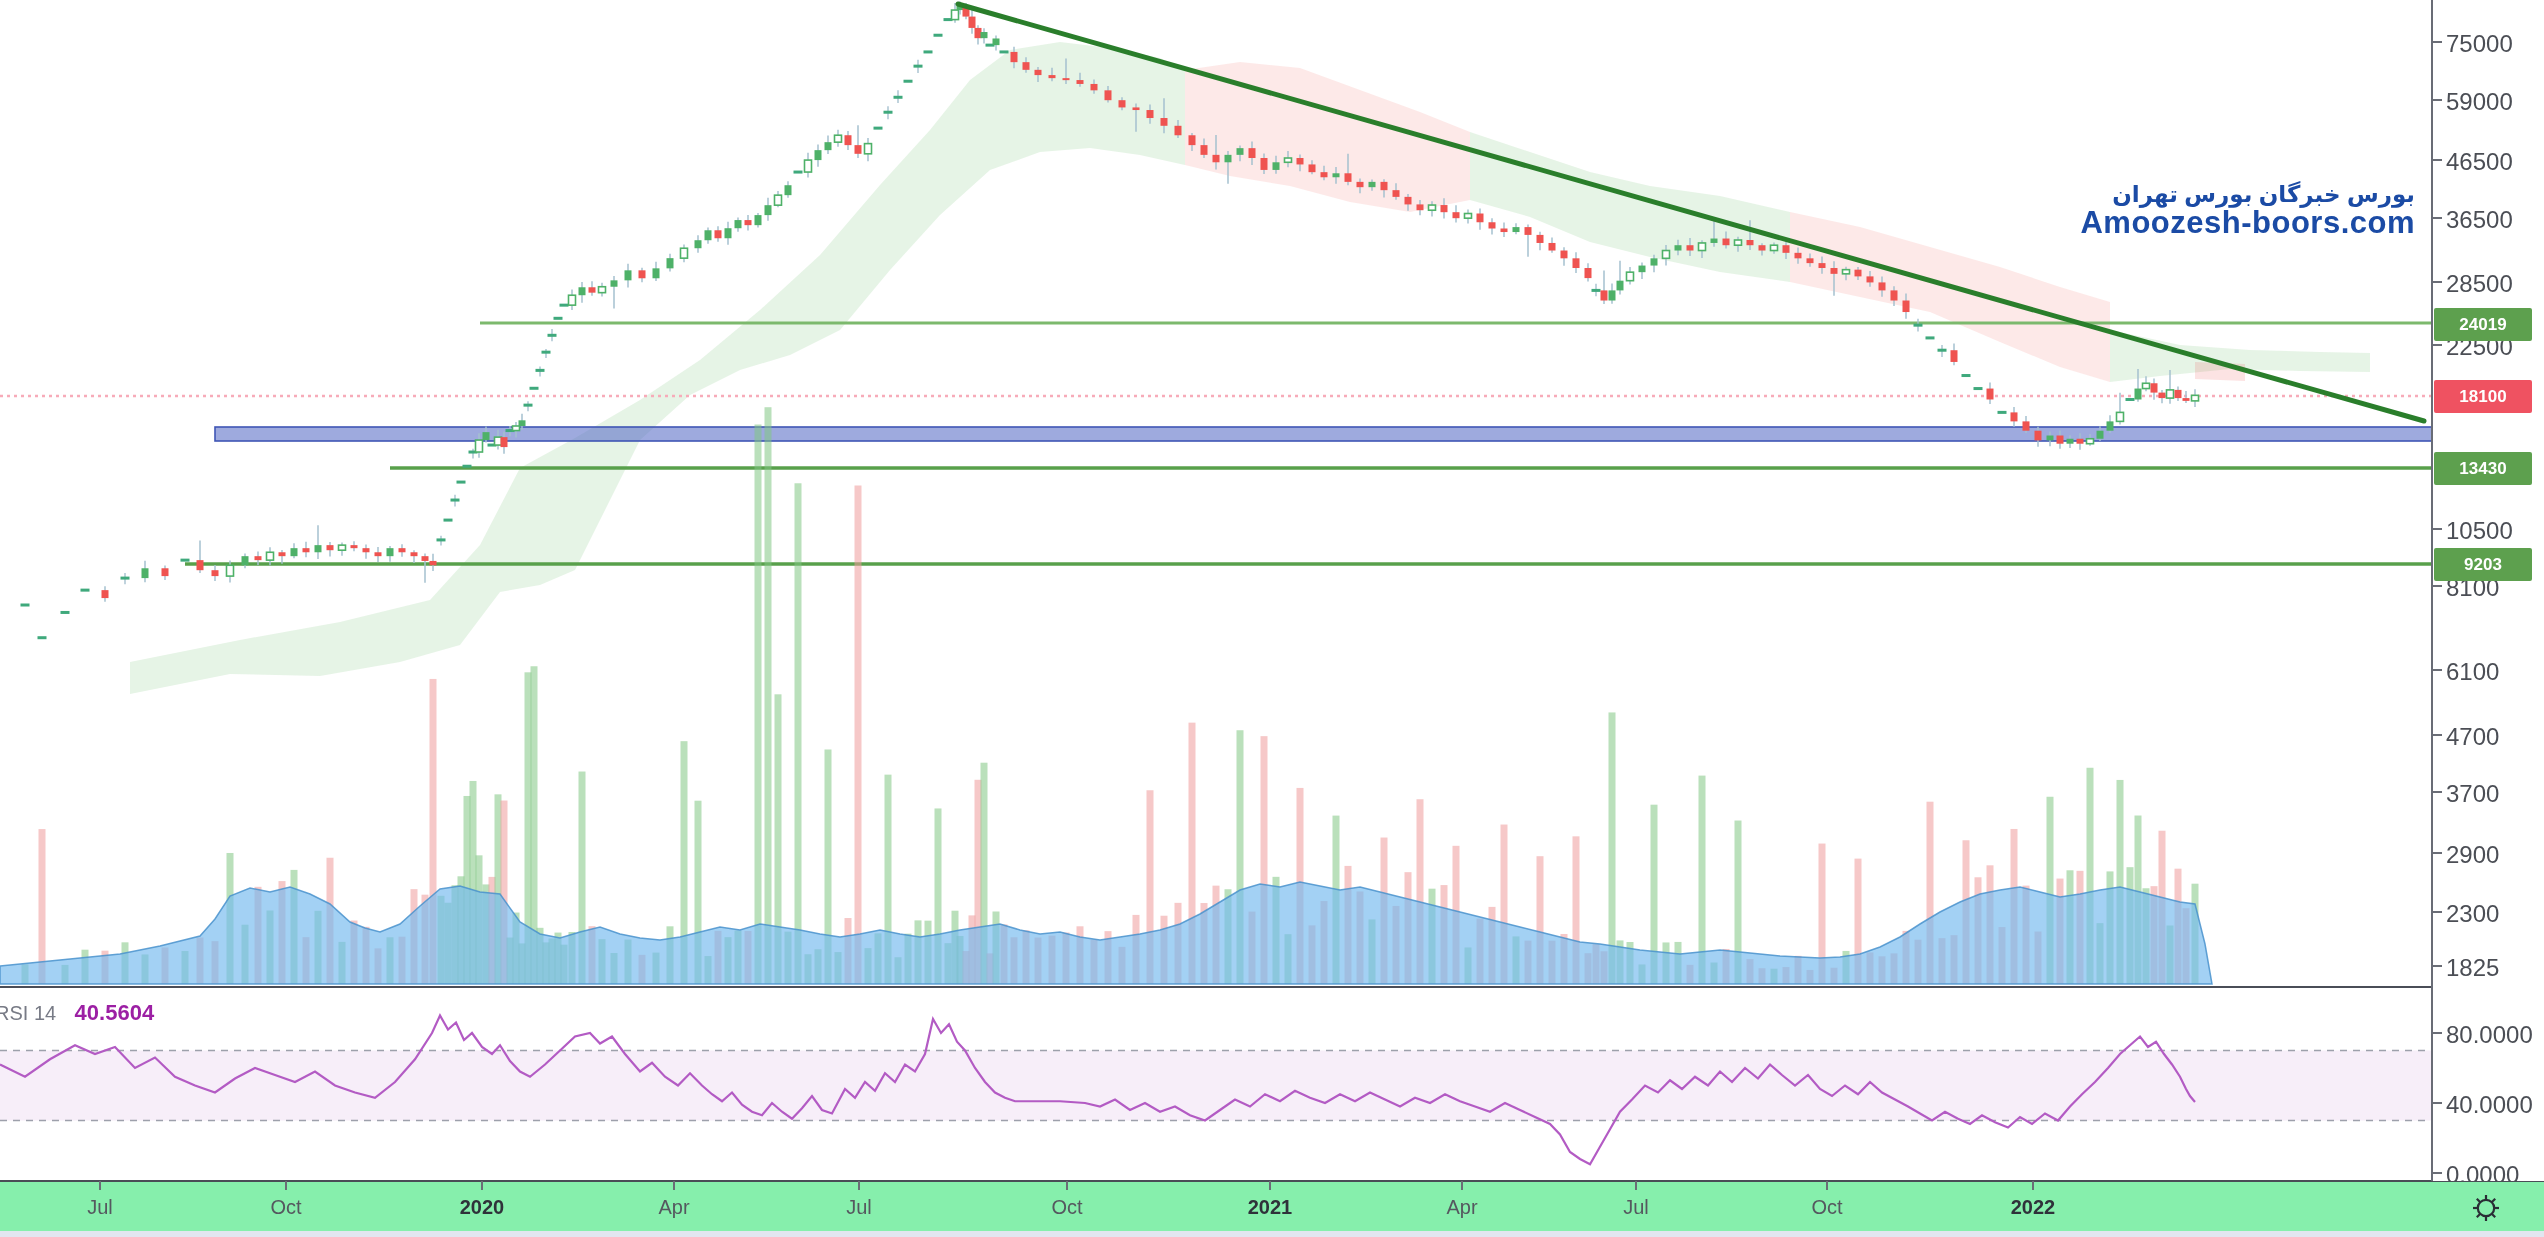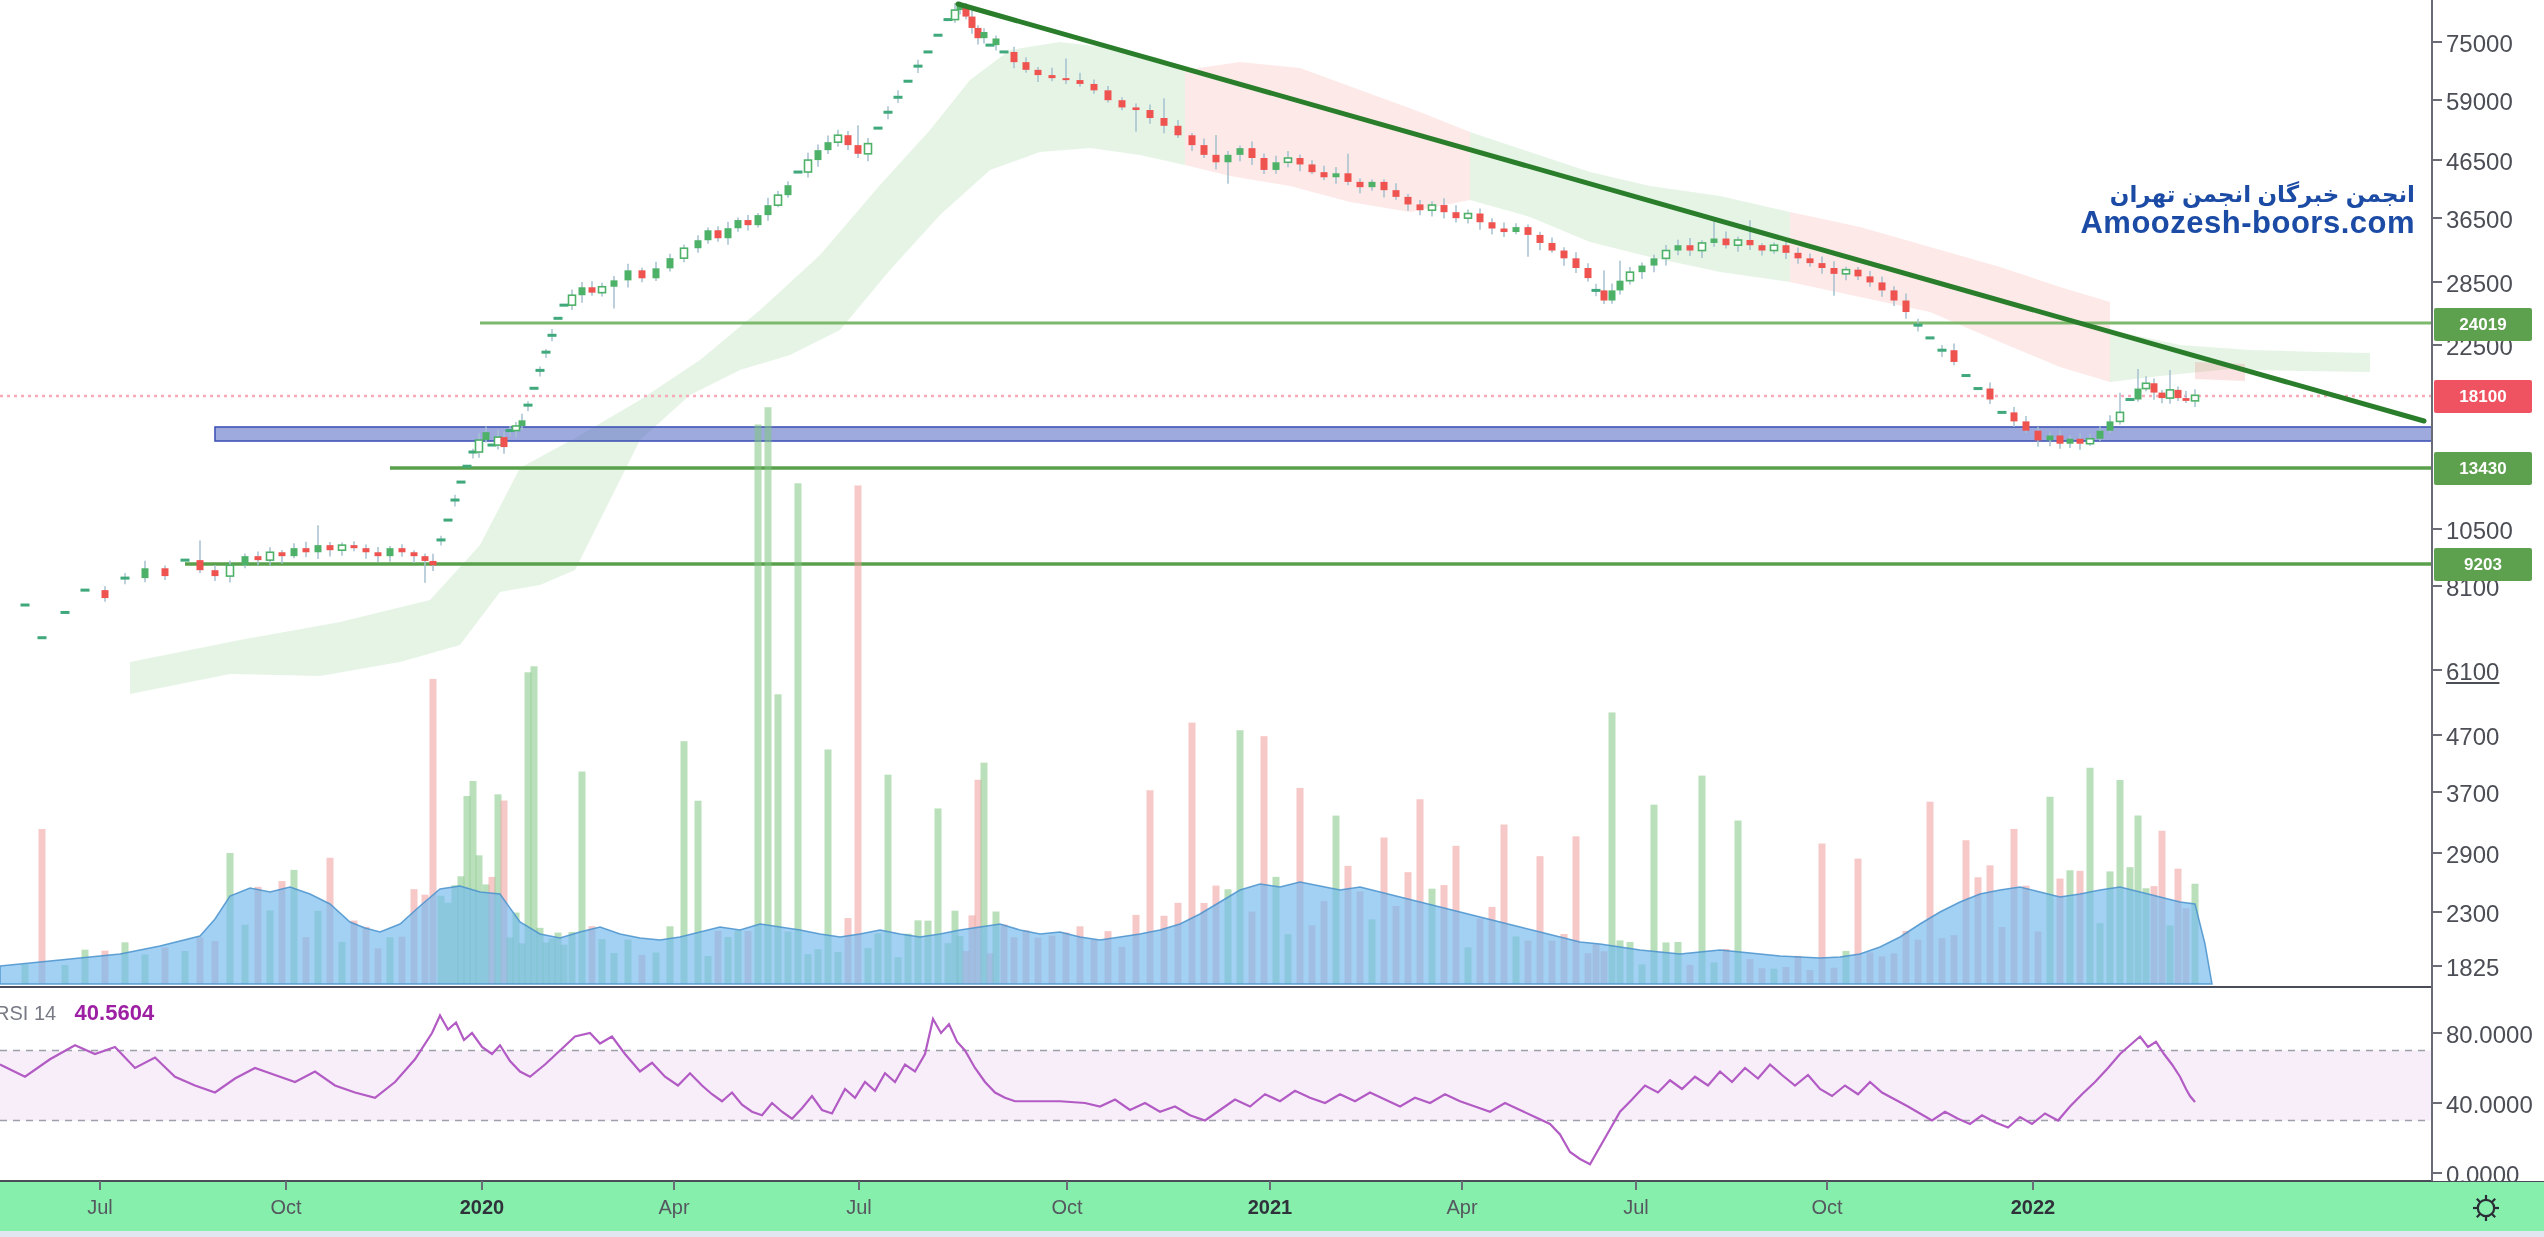--- a/index.html
+++ b/index.html
@@ -615,21 +615,21 @@
       <line x1="2195" y1="389.2151650046512" x2="2195" y2="407.1181209344445" stroke="#a5c0cf" stroke-width="1.5"></line>
       <rect x="2191.5" y="395.3279630689508" width="7" height="5.557773184699727" fill="#ffffff" stroke="#4eb168" stroke-width="1.6"></rect>
       <line x1="958" y1="4" x2="2424" y2="421" stroke="#2a7e2b" stroke-width="5" stroke-linecap="round"></line>
       <rect x="0" y="1050.5" width="2432" height="70" fill="rgba(155,39,176,0.08)"></rect>
       <line x1="0" y1="1050.5" x2="2432" y2="1050.5" stroke="#9da0ab" stroke-width="1.5" stroke-dasharray="7 6"></line>
       <line x1="0" y1="1120.5" x2="2432" y2="1120.5" stroke="#9da0ab" stroke-width="1.5" stroke-dasharray="7 6"></line>
       <path d="M0,1064.5 L25,1076.75 L50,1059.25 L75,1045.25 L95,1054 L115,1047 L135,1068 L155,1057.5 L175,1076.75 L195,1085.5 L215,1092.5 L235,1078.5 L255,1068 L275,1075 L295,1082 L315,1071.5 L335,1085.5 L355,1092.5 L375,1097.75 L395,1082 L415,1059.25 L432,1033 L440,1015.5 L448,1029.5 L456,1022.5 L464,1040 L472,1033 L482,1047 L492,1054 L500,1045.25 L510,1061 L520,1071.5 L530,1076.75 L545,1064.5 L560,1050.5 L575,1036.5 L590,1033 L600,1043.5 L612,1036.5 L625,1054 L640,1071.5 L652,1062.75 L665,1076.75 L678,1085.5 L690,1073.25 L702,1085.5 L712,1094.25 L722,1101.25 L732,1092.5 L742,1104.75 L752,1111.75 L762,1115.25 L772,1103 L782,1111.75 L792,1118.75 L802,1108.25 L812,1096 L822,1110 L832,1113.5 L845,1089 L855,1097.75 L865,1082 L875,1090.75 L885,1073.25 L895,1082 L905,1064.5 L915,1071.5 L925,1054 L933,1019 L941,1033 L949,1024.25 L957,1041.75 L965,1050.5 L975,1068 L985,1082 L995,1092.5 L1005,1097.75 L1015,1101.25 L1035,1101.25 L1060,1101.25 L1085,1103 L1100,1106.5 L1115,1099.5 L1130,1110 L1145,1103 L1160,1111.75 L1175,1106.5 L1190,1115.25 L1205,1120.5 L1220,1110 L1235,1099.5 L1250,1106.5 L1265,1094.25 L1280,1101.25 L1295,1090.75 L1310,1097.75 L1325,1103 L1340,1094.25 L1355,1101.25 L1370,1092.5 L1385,1099.5 L1400,1106.5 L1415,1097.75 L1430,1103 L1445,1094.25 L1460,1101.25 L1475,1106.5 L1490,1111.75 L1505,1103 L1520,1110 L1535,1117 L1550,1124 L1560,1134.5 L1570,1152 L1580,1159 L1590,1164.25 L1600,1146.75 L1610,1129.25 L1620,1111.75 L1632,1099.5 L1645,1085.5 L1658,1092.5 L1670,1080.25 L1682,1089 L1695,1076.75 L1708,1085.5 L1720,1071.5 L1732,1082 L1745,1068 L1758,1078.5 L1770,1064.5 L1782,1075 L1795,1085.5 L1808,1075 L1820,1089 L1832,1096 L1845,1085.5 L1858,1094.25 L1870,1082 L1882,1092.5 L1895,1099.5 L1908,1106.5 L1920,1113.5 L1932,1120.5 L1945,1111.75 L1958,1118.75 L1970,1124 L1982,1115.25 L1995,1122.25 L2008,1127.5 L2020,1117 L2032,1124 L2045,1113.5 L2058,1120.5 L2070,1106.5 L2082,1094.25 L2095,1082 L2108,1068 L2120,1054 L2132,1043.5 L2140,1036.5 L2148,1047 L2156,1041.75 L2164,1054 L2172,1064.5 L2180,1076.75 L2186,1089 L2190,1096 L2195,1102.02" fill="none" stroke="#b35bc4" stroke-width="2.2"></path>
     </svg>
 
   <div class="watermark">
-    <div class="fa">انجمن خبرگان انجمن تهران</div>
+    <div class="fa">بورس خبرگان بورس تهران</div>
     <div class="latin">Amoozesh-boors.com</div>
   </div>
 
   <div class="rsi-legend">
     <span class="t">RSI 14</span>
     <span class="v">40.5604</span>
   </div>
 
   <div class="sep" style="top:986px;"></div>
   <div class="sep" style="top:1180px;"></div>
@@ -647,21 +647,21 @@
       <div class="tick-label" style="top: 206px;">36500</div>
       <div class="tick-dash" style="top: 281px;"></div>
       <div class="tick-label" style="top: 270px;">28500</div>
       <div class="tick-dash" style="top: 344px;"></div>
       <div class="tick-label" style="top: 333px;">22500</div>
       <div class="tick-dash" style="top: 528px;"></div>
       <div class="tick-label" style="top: 517px;">10500</div>
       <div class="tick-dash" style="top: 585px;"></div>
       <div class="tick-label" style="top: 574px;">8100</div>
       <div class="tick-dash" style="top: 669px;"></div>
-      <div class="tick-label" style="top: 658px; text-decoration: underline;">6100</div>
+      <div class="tick-label" style="top: 658px;">6100</div>
       <div class="tick-dash" style="top: 734px;"></div>
       <div class="tick-label" style="top: 723px;">4700</div>
       <div class="tick-dash" style="top: 791px;"></div>
       <div class="tick-label" style="top: 780px;">3700</div>
       <div class="tick-dash" style="top: 852px;"></div>
       <div class="tick-label" style="top: 841px;">2900</div>
       <div class="tick-dash" style="top: 911px;"></div>
       <div class="tick-label" style="top: 900px;">2300</div>
       <div class="tick-dash" style="top: 965px;"></div>
       <div class="tick-label" style="top: 954px;">1825</div>

